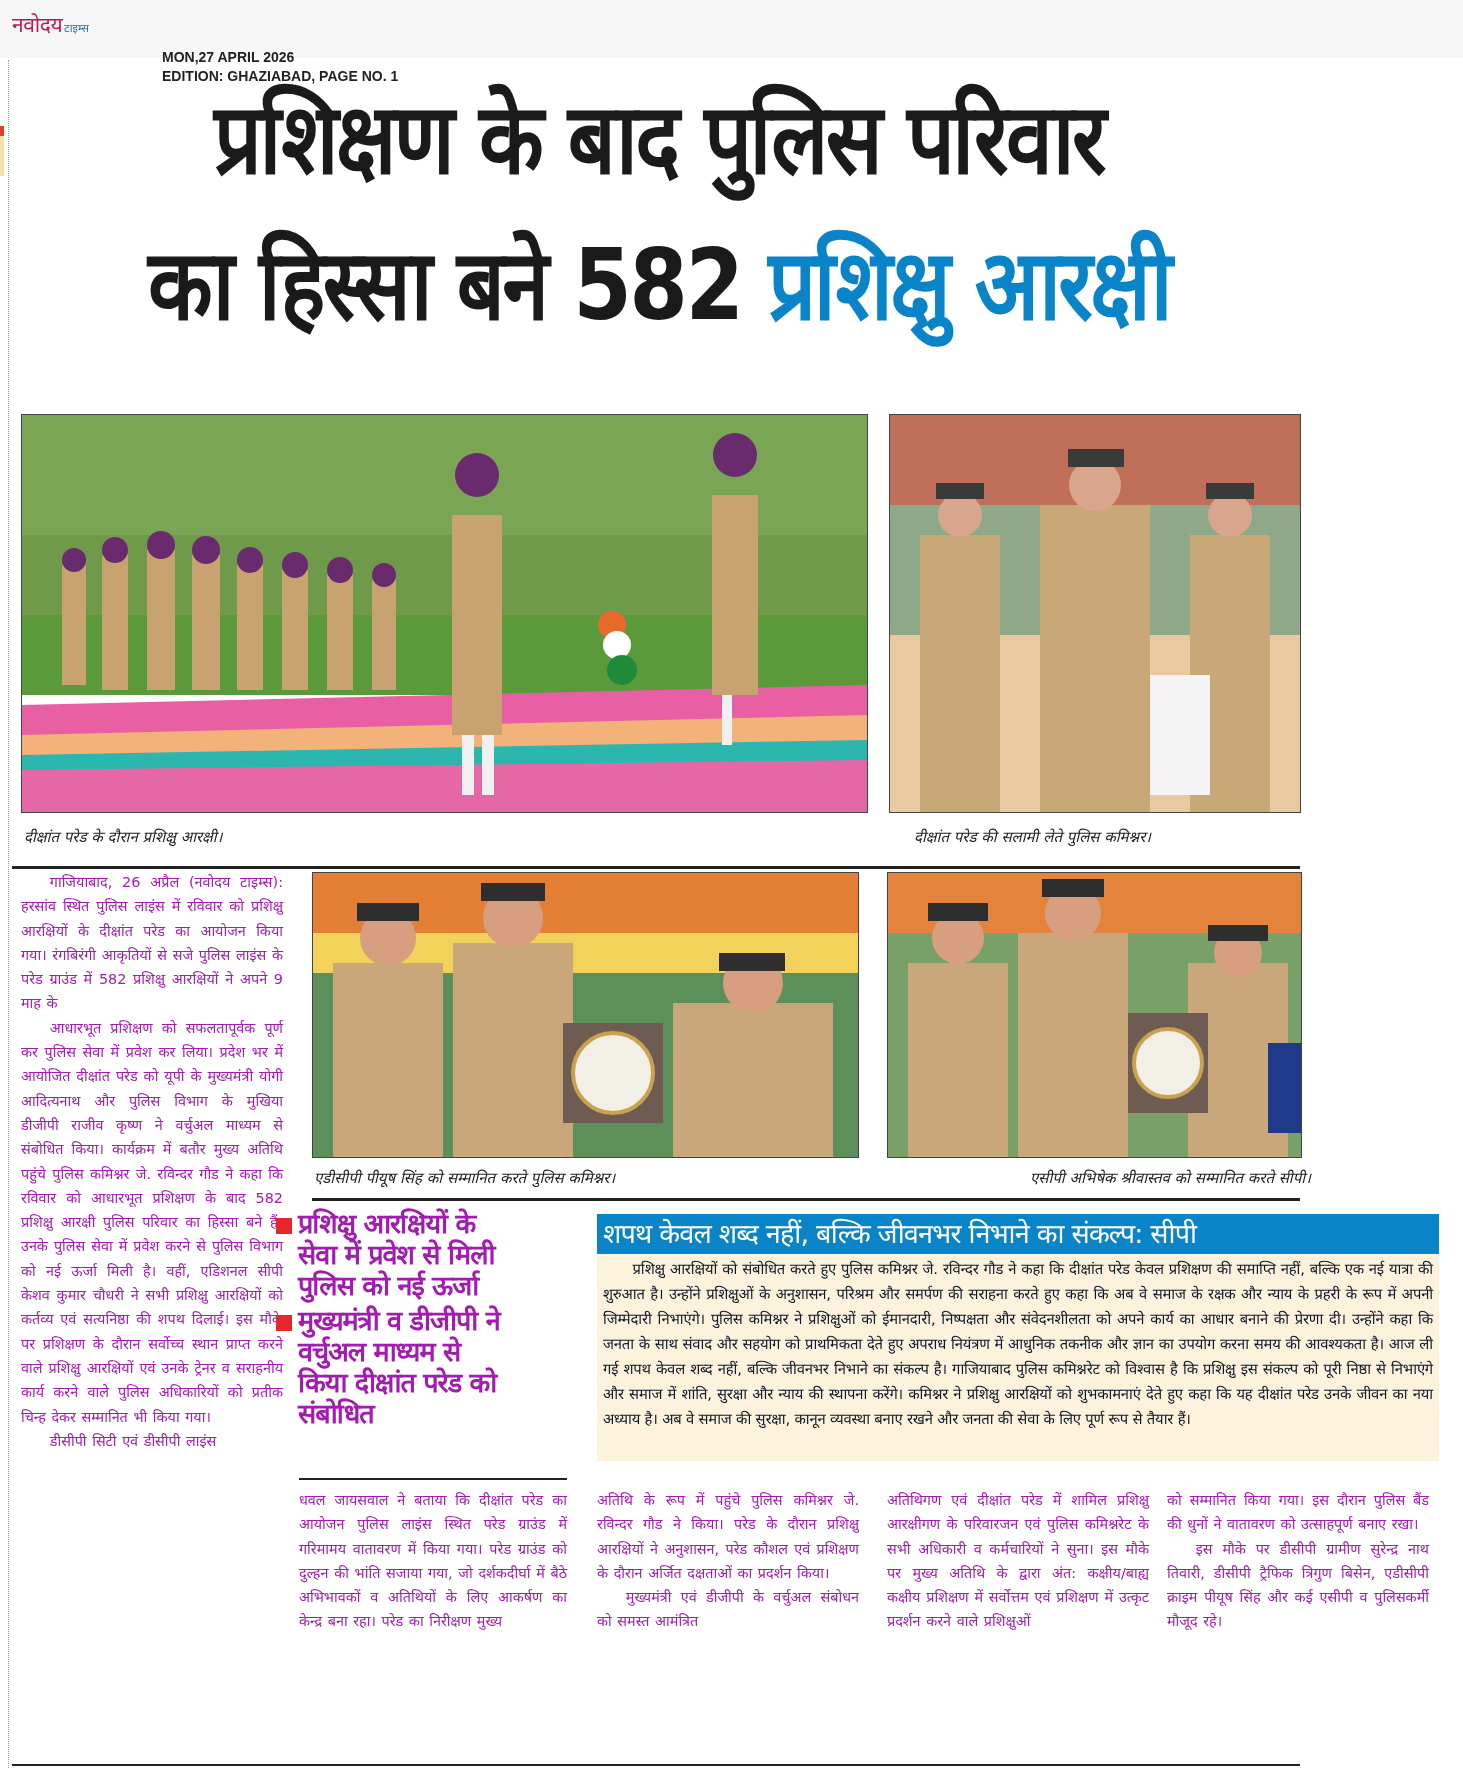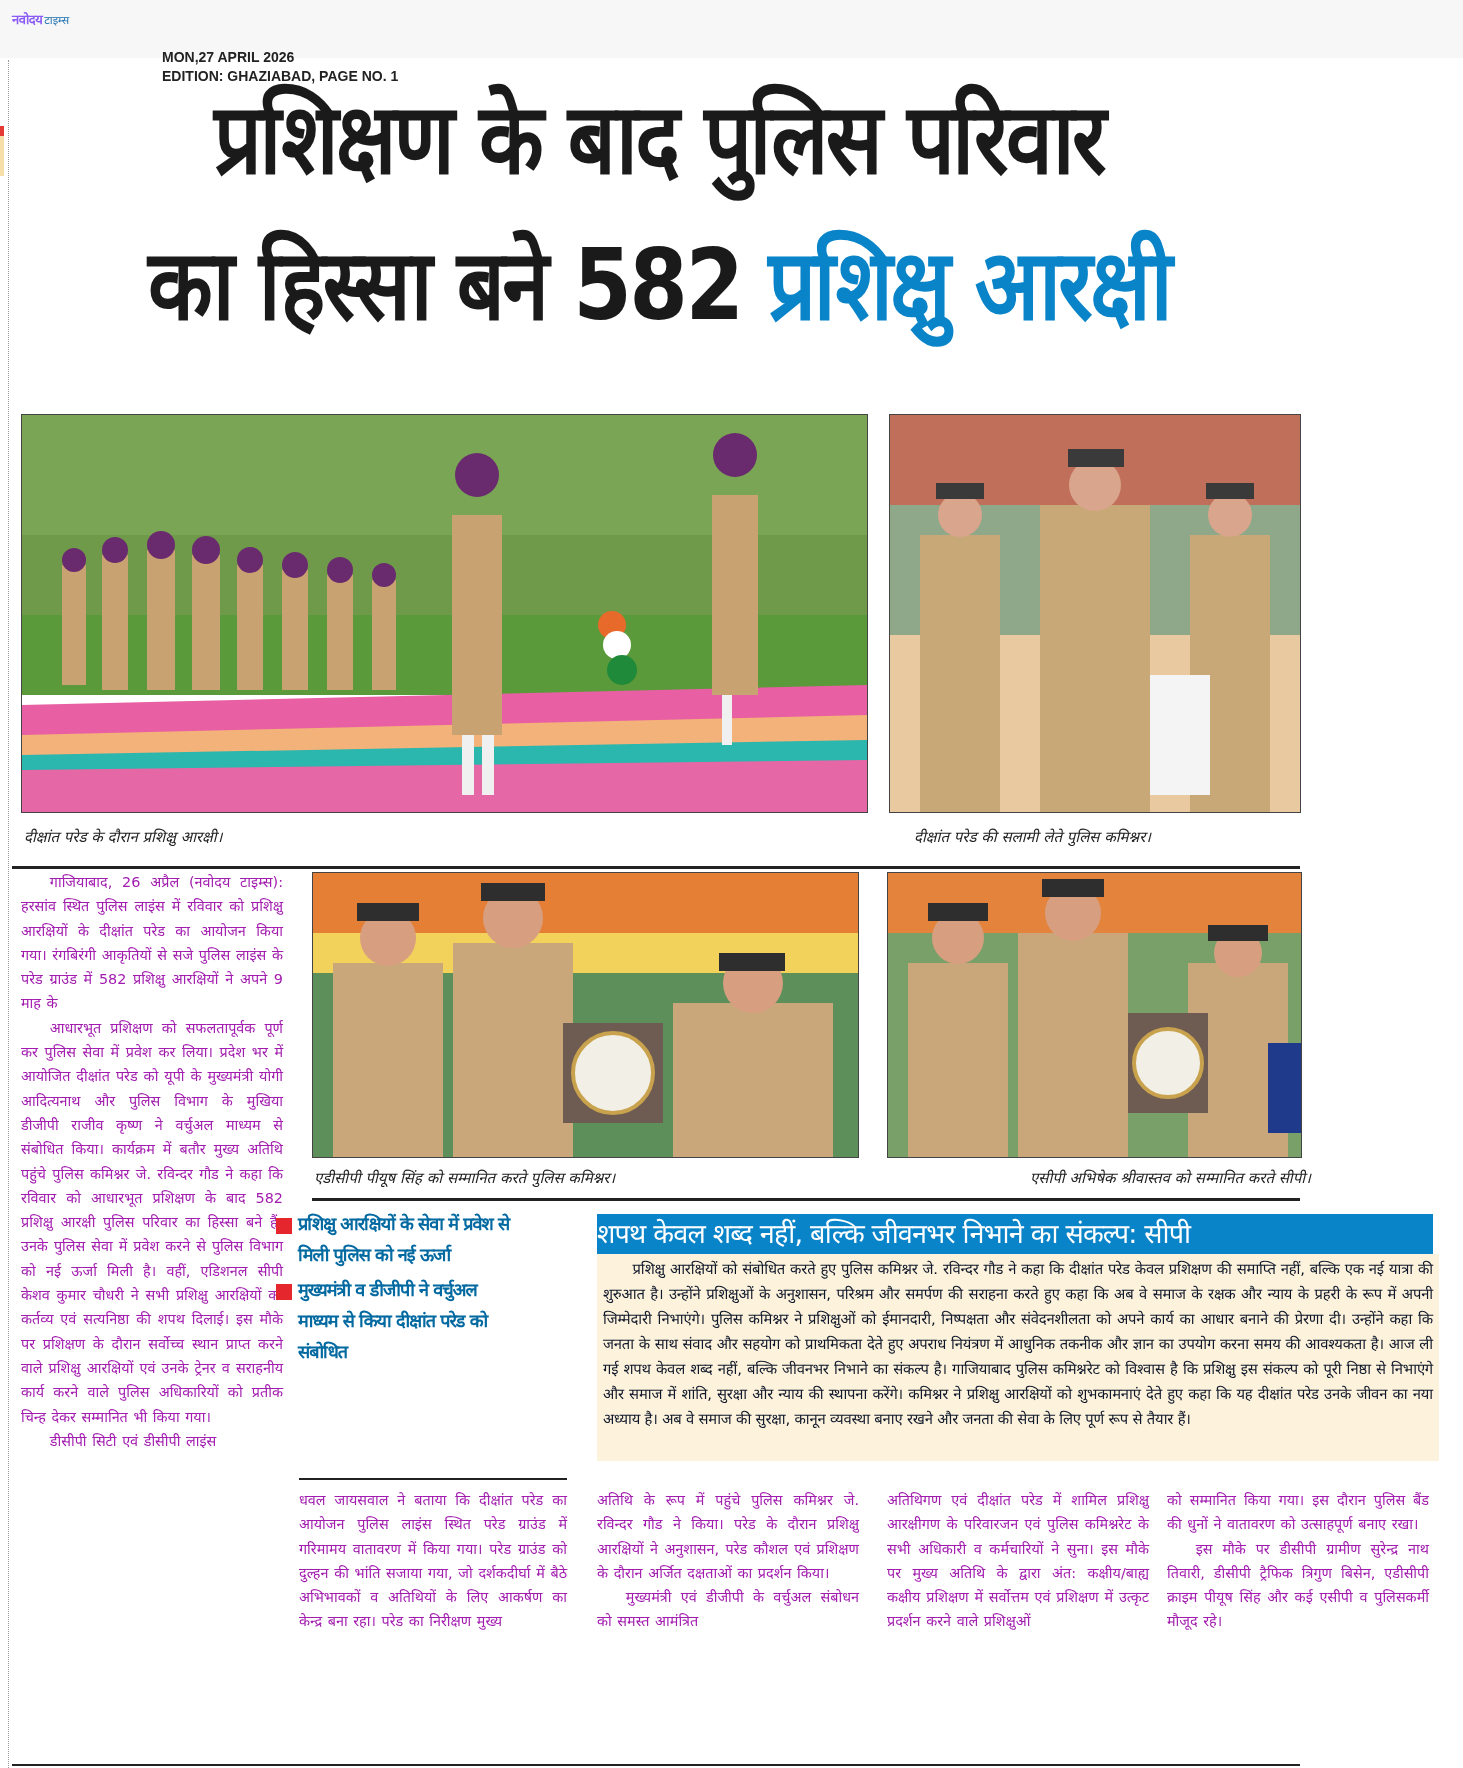--- a/index.html
+++ b/index.html
@@ -6,21 +6,21 @@
   body {
     width: 1463px; height: 1768px; background: #ffffff; position: relative; overflow: hidden;
     font-family: "DejaVu Sans", "Liberation Sans", sans-serif; color: #1a1a1a;
   }
   .topbar {
     position: absolute; left: 0; top: 0; width: 1463px; height: 58px; background: #f7f7f7;
   }
   .logo {
     position: absolute; left: 12px; top: 10px; display: flex; align-items: baseline;
   }
-  .logo .l1 { font-family: "DejaVu Sans", sans-serif; font-weight: 700; font-size: 13px; color: #8b5cf6; letter-spacing: -0.5px; }
+  .logo .l1 { font-family: "DejaVu Sans", sans-serif; font-weight: 400; font-size: 21px; color: #be185d; letter-spacing: -0.5px; }
   .logo .l2 { font-family: "DejaVu Sans", sans-serif; font-size: 11px; color: #1a6fb0; margin-left: 2px; }
   .edition {
     position: absolute; left: 162px; top: 8px; font-family: "Liberation Sans", sans-serif;
     font-weight: 700; font-size: 14px; line-height: 19px; color: #222; margin-top: 40px;
   }
   .page-border {
     position: absolute; left: 8px; top: 60px; width: 0; height: 1708px;
     border-left: 1px dotted #999;
   }
   .edge-mark { position: absolute; left: 0; top: 126px; width: 4px; height: 10px; background: #e53935; }
@@ -52,26 +52,26 @@
     color: #a21caf; text-align: justify; word-spacing: 1px;
   }
   .col p { margin: 0; text-indent: 2em; }
   .col p.noindent { text-indent: 0; }
 
   .highlights {
     position: absolute; left: 276px; top: 1208px; width: 240px;
   }
   .hl-item { display: flex; align-items: flex-start; margin-bottom: 4px; }
   .hl-square { width: 16px; height: 16px; background: #e5262d; margin-top: 10px; margin-right: 6px; flex: 0 0 16px; }
-  .hl-text { font-family: "DejaVu Sans", sans-serif; font-weight: 900; font-size: 18px; line-height: 31px; color: #0369a1; letter-spacing: -1px; }
+  .hl-text { font-family: "DejaVu Sans", sans-serif; font-weight: 900; font-size: 27px; line-height: 31px; color: #a21caf; letter-spacing: -1px; }
 
   .boxhead {
     position: absolute; left: 597px; top: 1214px; width: 836px; height: 40px; background: #0a84c9;
     color: #fff; font-family: "DejaVu Sans", sans-serif; font-size: 27px; line-height: 40px;
-    white-space: nowrap; overflow: hidden; letter-spacing: -0.8px;
+    padding-left: 6px; white-space: nowrap; overflow: hidden; letter-spacing: -0.8px;
   }
   .boxbody {
     position: absolute; left: 597px; top: 1254px; width: 830px; height: 205px; background: #fdf3dc;
     padding: 2px 6px 0 6px; font-family: "DejaVu Sans", sans-serif; font-size: 14.8px; line-height: 25px;
     color: #0f172a; text-align: justify; letter-spacing: -0.2px;
   }
   .boxbody p { margin: 0; text-indent: 2em; }
 </style>
 </head>
 <body>

